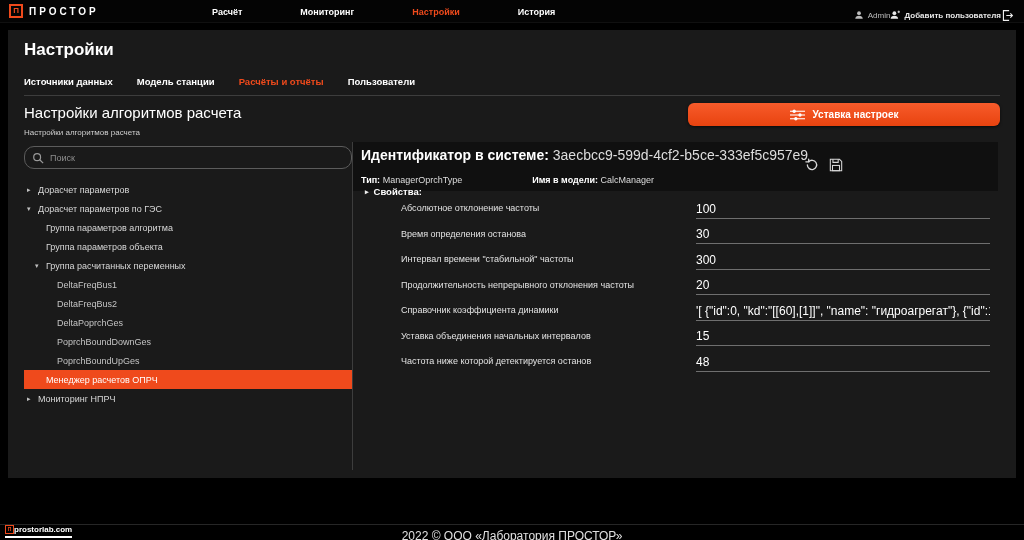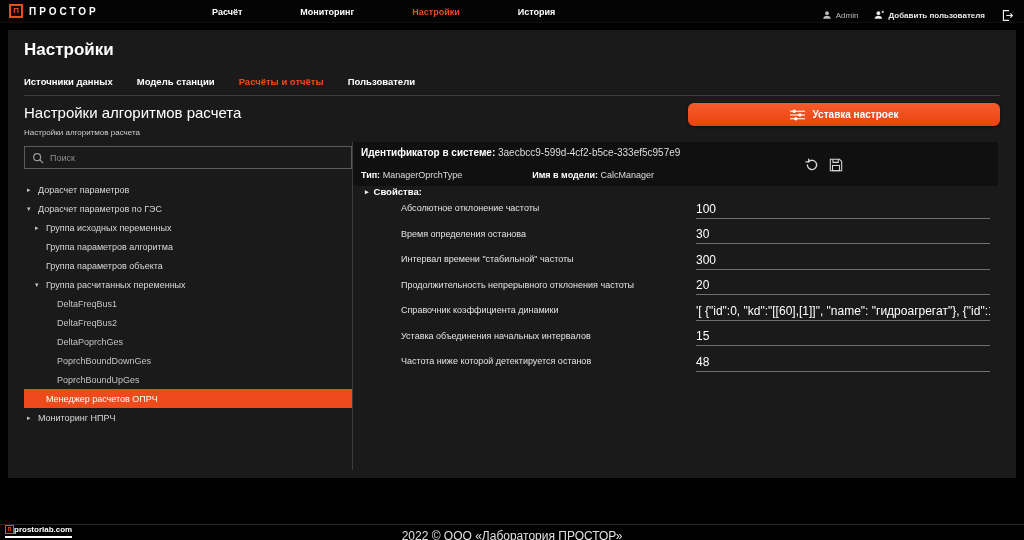--- a/index.html
+++ b/index.html
@@ -8,52 +8,52 @@
   body{background:#000;font-family:"Liberation Sans",sans-serif;color:#fff;overflow:hidden;position:relative}
 
   
   .topnav{position:absolute;left:0;top:0;width:1024px;height:23px;background:#040404;display:flex;align-items:center;z-index:5;border-bottom:1px solid #101010}
   .logo{display:flex;align-items:center;margin-left:9px;gap:6px;cursor:pointer}
   .logo-mark{width:14px;height:14px;border:2px solid var(--accent);color:var(--accent);font-size:8px;font-weight:bold;display:flex;align-items:center;justify-content:center;line-height:1}
   .logo-text{font-size:10px;font-weight:bold;letter-spacing:3px;color:#fff}
   .main-nav{position:absolute;left:212px;top:0;height:23px;display:flex;align-items:center;gap:58px}
   .nav-item{font-size:9px;font-weight:bold;color:#fff;cursor:pointer;white-space:nowrap}
   .nav-item.active{color:var(--accent)}
-  .topnav-right{position:absolute;right:10px;top:0;height:30px;display:flex;align-items:center;gap:16px}
+  .topnav-right{position:absolute;right:10px;top:0;height:30px;display:flex;align-items:center;}
   .user{display:flex;align-items:center;gap:4px;font-size:8px;color:#bdbdbd;cursor:pointer}
   .adduser{display:flex;align-items:center;gap:4px;font-size:8px;font-weight:bold;color:#e8e8e8;cursor:pointer}
   .logout-btn{background:none;border:none;cursor:pointer;display:flex;align-items:center;padding:0}
 
   
   .panel{position:absolute;left:8px;top:30px;width:1008px;height:448px;background:#1a1a1a}
   .page-title{position:absolute;left:16px;top:10px;font-size:17px;font-weight:bold}
   .tabs{position:absolute;left:16px;top:46px;right:16px;display:flex;gap:24px;border-bottom:1px solid #3d3d3d;padding-bottom:8px}
   .tab{font-size:9.5px;font-weight:bold;color:#fff;cursor:pointer;white-space:nowrap}
   .tab.active{color:var(--accent)}
   .section-title{position:absolute;left:16px;top:74px;font-size:15px;font-weight:400;color:#fff}
   .section-subtitle{position:absolute;left:16px;top:98px;font-size:8px;color:#cfcfcf}
   .import-btn{position:absolute;right:16px;top:73px;width:312px;height:23px;background:linear-gradient(180deg,#f75b2b,#e8430f);border:none;border-radius:6px;color:#fff;font-weight:bold;font-size:10px;display:flex;align-items:center;justify-content:center;gap:8px;font-family:inherit;cursor:pointer;box-shadow:0 1px 3px rgba(0,0,0,.6)}
 
   
-  .search-box{position:absolute;left:16px;top:116px;width:328px;height:23px;border:1px solid #5c5c5c;border-radius:0;display:flex;align-items:center;padding:0 7px;gap:6px}
+  .search-box{position:absolute;left:16px;top:116px;width:328px;height:23px;border:1px solid #5c5c5c;border-radius:10px;display:flex;align-items:center;padding:0 7px;gap:6px}
   .search-box input{flex:1;background:transparent;border:none;outline:none;color:#ddd;font-size:9px;font-family:inherit}
   .search-box input::placeholder{color:#8f8f8f}
   .tree{position:absolute;left:16px;top:150px;width:328px}
   .tree-item{display:flex;align-items:center;height:19px;font-size:9px;color:#d8d8d8;cursor:pointer}
   .arrow{width:11px;flex:none;font-size:7px;color:#c0c0c0}
   .lvl0{padding-left:3px}
   .lvl1{padding-left:11px}
   .lvl2{padding-left:33px;color:#c4c4c4}
   .tree-item.selected{background:var(--accent);color:#fff}
   .divider{position:absolute;left:344px;top:112px;height:328px;width:1px;background:#3d3d3d}
 
   
   .details{position:absolute;left:345px;top:112px;right:8px;height:330px}
   .details-head{position:absolute;left:0;top:0;right:10px;background:#101010;padding:5px 8px 6px}
-  .dh-line1{font-size:10px;color:#ddd}
+  .dh-line1{font-size:14px;color:#ddd}
   .dh-line2{margin-top:12px;display:flex;gap:70px;font-size:9px;color:#ddd}
   .lbl{font-weight:bold;color:#fff}
   .head-icons{position:absolute;left:452px;top:16px;display:flex;gap:10px}
   .icon-btn{background:none;border:none;cursor:pointer;padding:0;display:flex;align-items:center}
   .props-caption{position:absolute;left:12px;top:44px;font-size:9.5px;font-weight:bold;display:flex;gap:5px;align-items:center;cursor:pointer}
   .tri{font-size:7px;color:#eee}
   .props{position:absolute;left:0;top:52px;right:0}
   .prop-row{position:relative;height:25.5px}
   .prop-label{position:absolute;left:48px;top:9px;font-size:9px;color:#e3e3e3;white-space:nowrap}
   .prop-value{position:absolute;left:343px;right:18px;bottom:1px;font-size:12px;color:#fff;border-bottom:1px solid #6f6f6f;padding-bottom:2px;white-space:nowrap;overflow:hidden;cursor:text}
@@ -151,24 +151,20 @@
   <div class="tree">
       <div class="tree-item lvl0">
         <span class="arrow">▸</span>
         <span class="tree-label">Дорасчет параметров</span>
       </div>
       <div class="tree-item lvl0">
         <span class="arrow">▾</span>
         <span class="tree-label">Дорасчет параметров по ГЭС</span>
       </div>
       <div class="tree-item lvl1">
-        <span class="arrow">▸</span>
-        <span class="tree-label">Группа исходных переменных</span>
-      </div>
-      <div class="tree-item lvl1">
         <span class="arrow"></span>
         <span class="tree-label">Группа параметров алгоритма</span>
       </div>
       <div class="tree-item lvl1">
         <span class="arrow"></span>
         <span class="tree-label">Группа параметров объекта</span>
       </div>
       <div class="tree-item lvl1">
         <span class="arrow">▾</span>
         <span class="tree-label">Группа расчитанных переменных</span>

